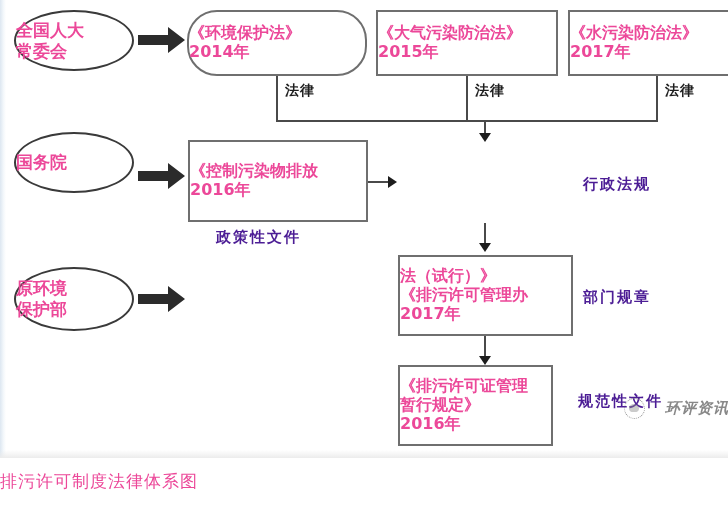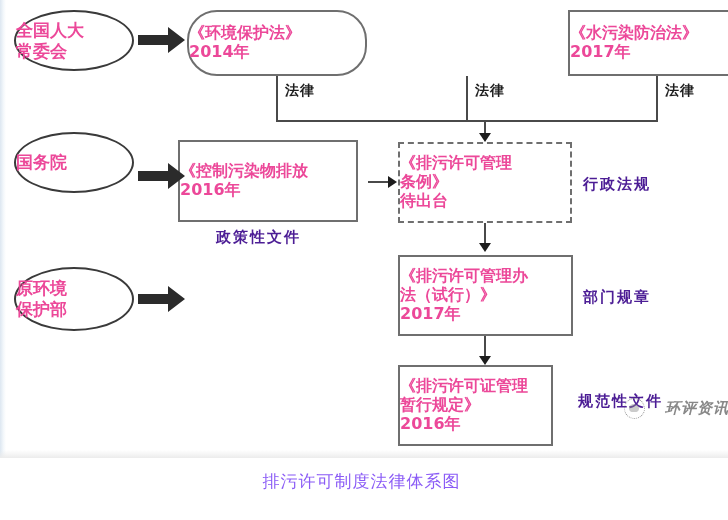--- a/index.html
+++ b/index.html
@@ -170,23 +170,23 @@
     color: #6e6e6e;
     letter-spacing: 1px;
     white-space: nowrap;
   }
 
   
   #caption {
     position: absolute;
     left: 0; top: 470px;
     width: 723px;
-    text-align: center;
+    text-align: left;
     font-size: 17px;
-    color: #8b5cf6;
+    color: #ec4899;
     font-family: "DejaVu Sans", "Liberation Sans", sans-serif;
     letter-spacing: 1px;
   }
 </style>
 </head>
 <body>
 
 <div id="root">
 
   <div id="diagram">
@@ -200,20 +200,24 @@
       <svg width="48" height="28" viewBox="0 0 48 28" aria-hidden="true">
         <path d="M0,9 L30,9 L30,1 L47,14 L30,27 L30,19 L0,19 Z" fill="#2b2b2b"></path>
       </svg>
     </div>
 
     <div class="node box" style="left:187px; top:10px; width:180px; height:66px;border-radius:30px;">
       <span>《环境保护法》</span>
       <span class="yr">2014年</span>
     </div>
 
+    <div class="node box" style="left:376px; top:10px; width:182px; height:66px;">
+      <span>《大气污染防治法》</span>
+      <span class="yr">2015年</span>
+    </div>
 
     <div class="node box" style="left:568px; top:10px; width:174px; height:66px;">
       <span>《水污染防治法》</span>
       <span class="yr">2017年</span>
     </div>
 
     <div class="line vline" style="left:276px; top:76px; height:46px;"></div>
     <div class="line vline" style="left:466px; top:76px; height:46px;"></div>
     <div class="line vline" style="left:656px; top:76px; height:46px;"></div>
 
@@ -229,55 +233,50 @@
     <div class="node ellipse" style="left:14px; top:132px; width:120px; height:61px;">
       <span>国务院</span>
     </div>
 
     <div class="block-arrow" style="left:138px; top:162px;">
       <svg width="48" height="28" viewBox="0 0 48 28" aria-hidden="true">
         <path d="M0,9 L30,9 L30,1 L47,14 L30,27 L30,19 L0,19 Z" fill="#2b2b2b"></path>
       </svg>
     </div>
 
-    <div class="node box" style="left:178px; top:140px; width:180px; height:82px;">
+    <div class="node box" style="left:188px; top:140px; width:180px; height:82px;">
       <span>《控制污染物排放</span>
       <span class="yr">2016年</span>
     </div>
 
     <div class="sidelabel" style="left:216px; top:228px;">政策性文件</div>
 
     <div class="line hline" style="left:368px; top:181px; width:22px;"></div>
     <div class="arrowhead-right" style="left:388px; top:176px;"></div>
 
-    <div class="node box dashed" style="left:398px; top:142px; width:174px; height:81px;">
-      <span>《排污许可管理</span>
-      <span>条例》</span>
-      <span>待出台</span>
-    </div>
 
     <div class="sidelabel" style="left:583px; top:175px;">行政法规</div>
 
     <div class="line vline" style="left:484px; top:223px; height:20px;"></div>
     <div class="arrowhead-down" style="left:479px; top:243px;"></div>
 
     <div class="node ellipse" style="left:14px; top:267px; width:120px; height:64px;">
       <span>原环境</span>
       <span>保护部</span>
     </div>
 
     <div class="block-arrow" style="left:138px; top:285px;">
       <svg width="48" height="28" viewBox="0 0 48 28" aria-hidden="true">
         <path d="M0,9 L30,9 L30,1 L47,14 L30,27 L30,19 L0,19 Z" fill="#2b2b2b"></path>
       </svg>
     </div>
 
     <div class="node box" style="left:398px; top:255px; width:175px; height:81px;">
+      <span>法（试行）》</span>
       <span>《排污许可管理办</span>
-      <span>法（试行）》</span>
       <span class="yr">2017年</span>
     </div>
 
     <div class="sidelabel" style="left:583px; top:288px;">部门规章</div>
 
     <div class="line vline" style="left:484px; top:336px; height:20px;"></div>
     <div class="arrowhead-down" style="left:479px; top:356px;"></div>
 
     <div class="node box" style="left:398px; top:365px; width:155px; height:81px;">
       <span>《排污许可证管理</span>

